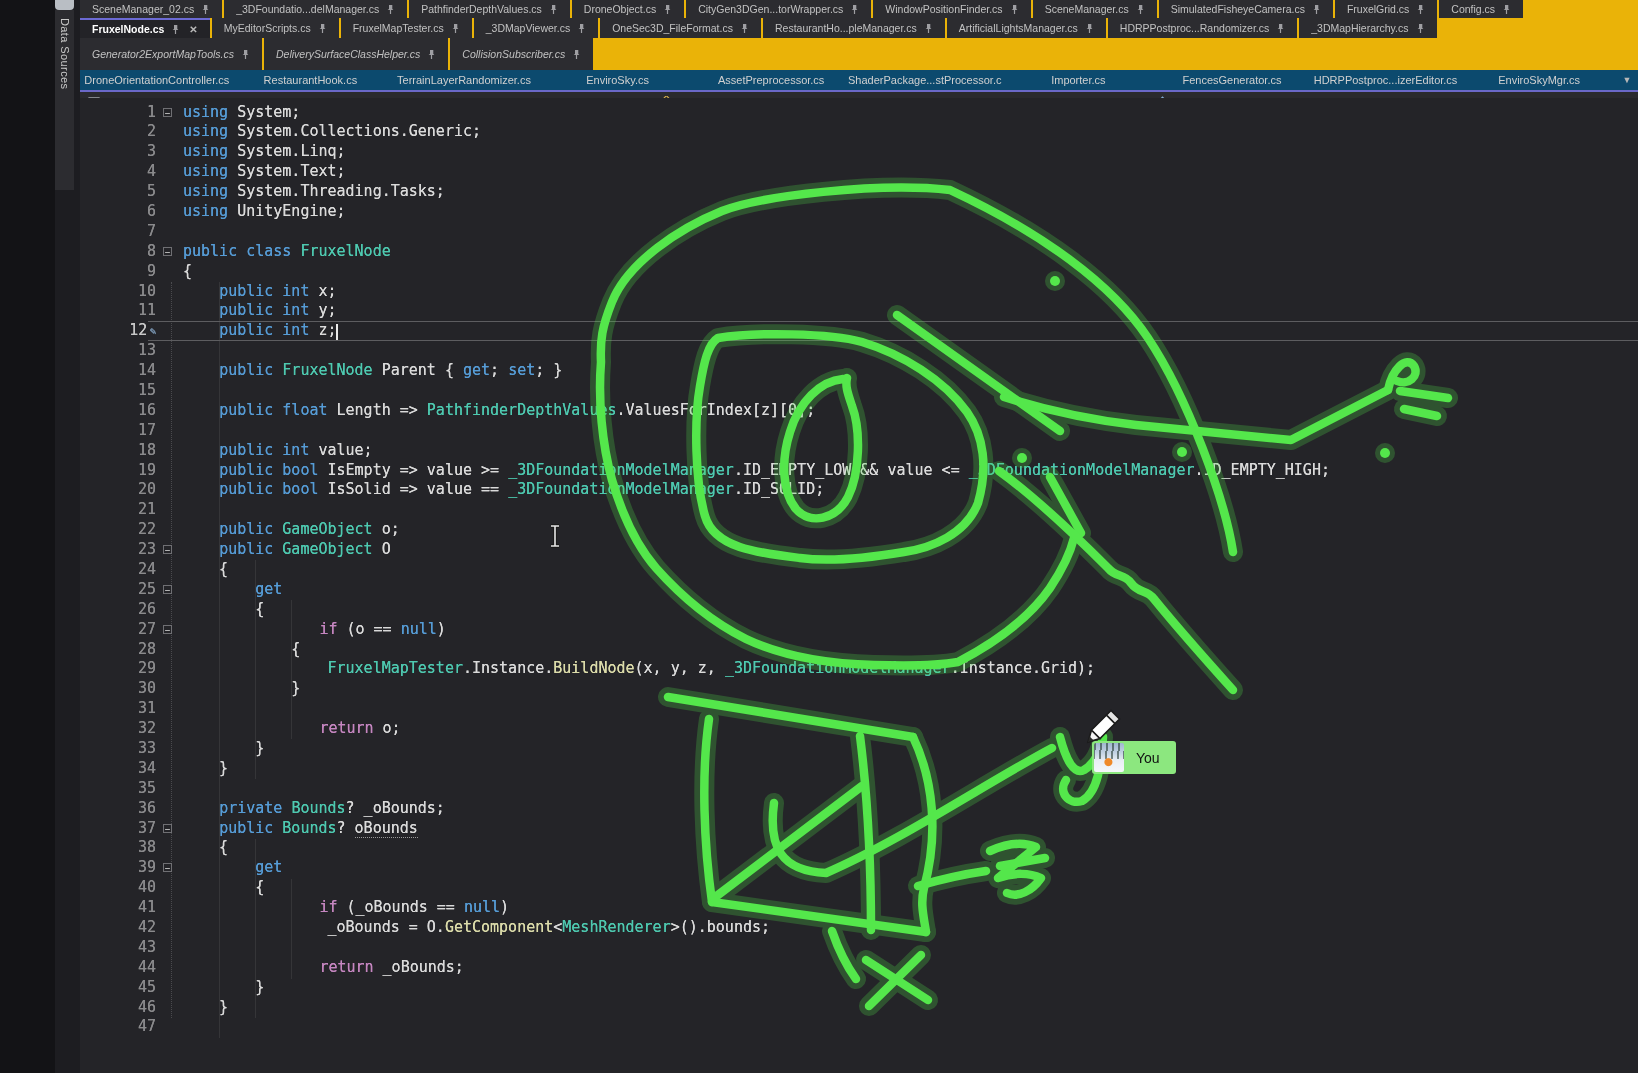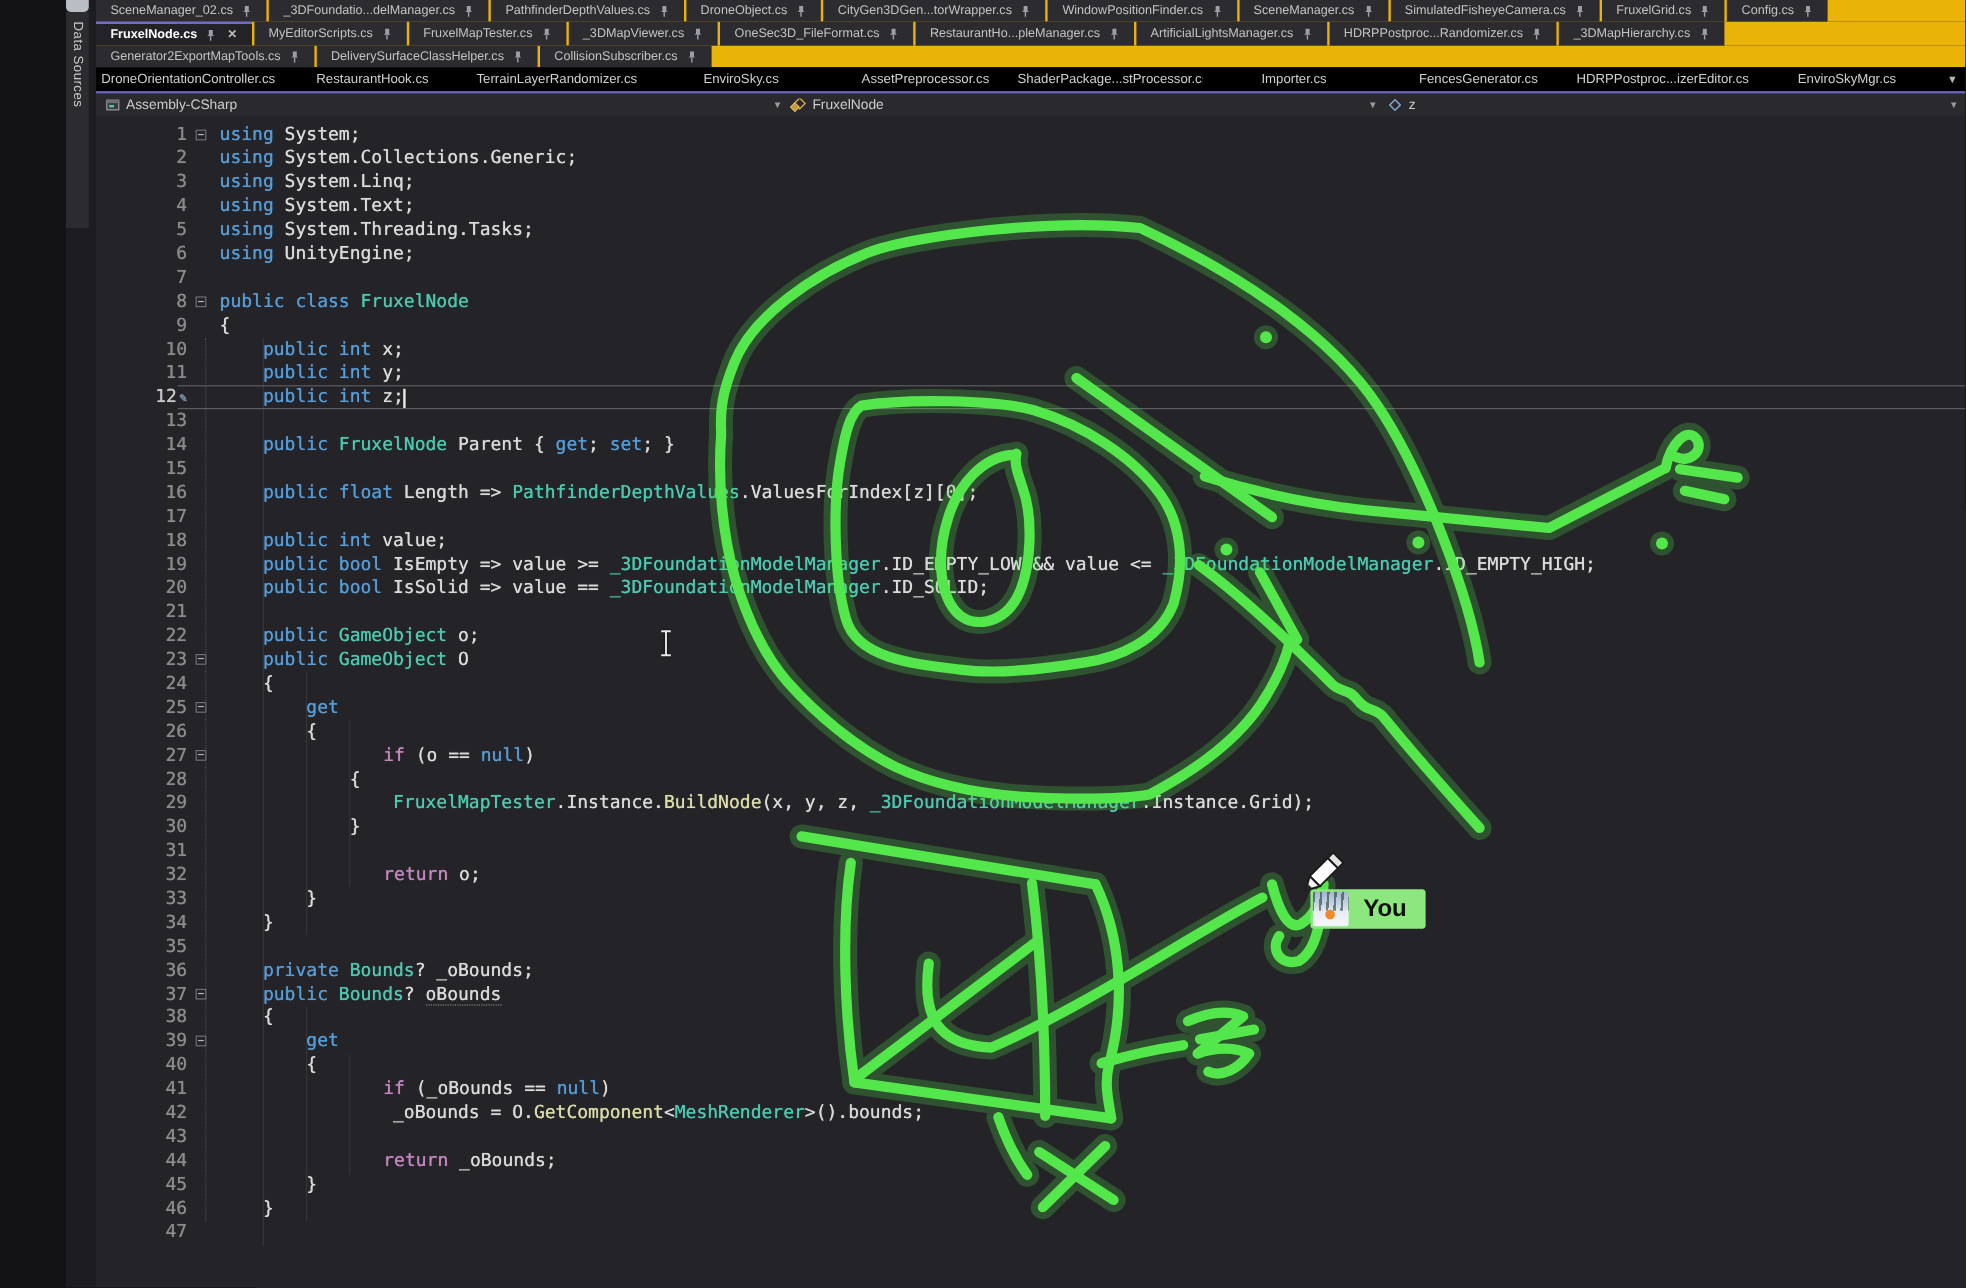--- a/index.html
+++ b/index.html
@@ -8,28 +8,28 @@
   
   #left-rail{position:absolute;left:0;top:0;width:55px;height:1073px;background:#131316;}
   #rail-cap{position:absolute;left:55px;top:0;width:19px;height:10px;background:#b9bec4;border-radius:0 0 4px 4px;}
   #side-strip{position:absolute;left:55px;top:0;width:25px;height:1073px;background:#1d1d21;}
   #side-tab{position:absolute;left:55px;top:10px;width:19px;height:180px;background:#2c2c30;
             color:#c9c9c9;font-size:11px;writing-mode:vertical-rl;display:flex;align-items:center;
             padding-top:8px;box-sizing:border-box;letter-spacing:.4px;}
   
   #top-chrome{position:absolute;left:80px;top:0;right:0;}
   .tabsrow{display:flex;gap:2px;background:#eab308;align-items:stretch;}
-  #row1{height:18px;} #row2{height:20px;} #row3{height:18px;}
+  #row1{height:18px;} #row2{height:20px;} #row3{height:32px;font-style:italic;}
   .tab{display:flex;align-items:center;gap:7px;background:#2c2c30;color:#c2c2c2;
        font-size:10.5px;padding:0 12px;white-space:nowrap;cursor:default;}
   .tab.active{background:#232327;color:#ffffff;font-weight:bold;border-top:2px solid #6c6ad4;}
   .tab .x{color:#b9b9b9;font-size:10px;padding-left:2px;}
   .pin{display:inline-flex;}
   
-  #docbar{height:20px;background:#000000;display:flex;align-items:center;}
+  #docbar{height:20px;background:#0c4a6e;display:flex;align-items:center;}
   .docitem{flex:1;text-align:center;font-size:11px;color:#d0d0d0;white-space:nowrap;overflow:hidden;}
   #doc-overflow{width:22px;color:#b8b8b8;font-size:9px;text-align:center;}
   #accent-line{height:2px;background:#6b68c8;}
   
   #breadcrumb{position:relative;height:19px;background:#2a2a2e;font-size:11.5px;color:#cccccc;}
   #breadcrumb .seg{position:absolute;top:0;height:19px;display:flex;align-items:center;gap:5px;}
   .caret{color:#9a9a9a;font-size:8px;}
   
   #editor{position:absolute;left:80px;top:98px;right:0;bottom:0;background:#242428;overflow:hidden;}
   #code{position:absolute;left:0;top:4.5px;width:100%;font-family:"DejaVu Sans Mono",monospace;
@@ -54,21 +54,21 @@
   #draw-overlay .glow{stroke:#54e74b;opacity:.24;fill:none;stroke-width:20;stroke-linecap:round;stroke-linejoin:round;}
   #draw-overlay .core{stroke:#54e74b;fill:none;stroke-width:8.5;stroke-linecap:round;stroke-linejoin:round;}
   #you-tag{position:absolute;left:1092px;top:741px;height:33px;background:#8ce77f;border-radius:3px;
            display:flex;align-items:center;z-index:40;padding-right:2px;}
   #you-avatar{width:30px;height:29px;margin:2px;border-radius:2px;
       background:
         radial-gradient(circle at 48% 66%, #ef8a2a 0 3.5px, rgba(0,0,0,0) 4.5px),
         repeating-linear-gradient(94deg, rgba(25,45,35,.55) 0 2px, rgba(0,0,0,0) 2px 6px),
         linear-gradient(180deg,#9fb6cf 0%,#c5d4e4 35%,#e9eef4 60%,#f4f7fa 100%);
       background-size:100% 100%,100% 55%,100% 100%;background-repeat:no-repeat;}
-  #you-label{font-size:20px;font-weight:bold;color:#111;padding:0 14px 0 10px;}
+  #you-label{font-size:14px;font-weight:normal;color:#111;padding:0 14px 0 10px;}
   #pencil-cursor{position:absolute;left:1078px;top:697px;z-index:41;}
   #ibeam{position:absolute;left:468px;top:425px;z-index:20;}
 </style>
 </head>
 <body>
 
 <div id="stage">
 
   <div id="left-rail"></div>
   <div id="side-strip"></div>

